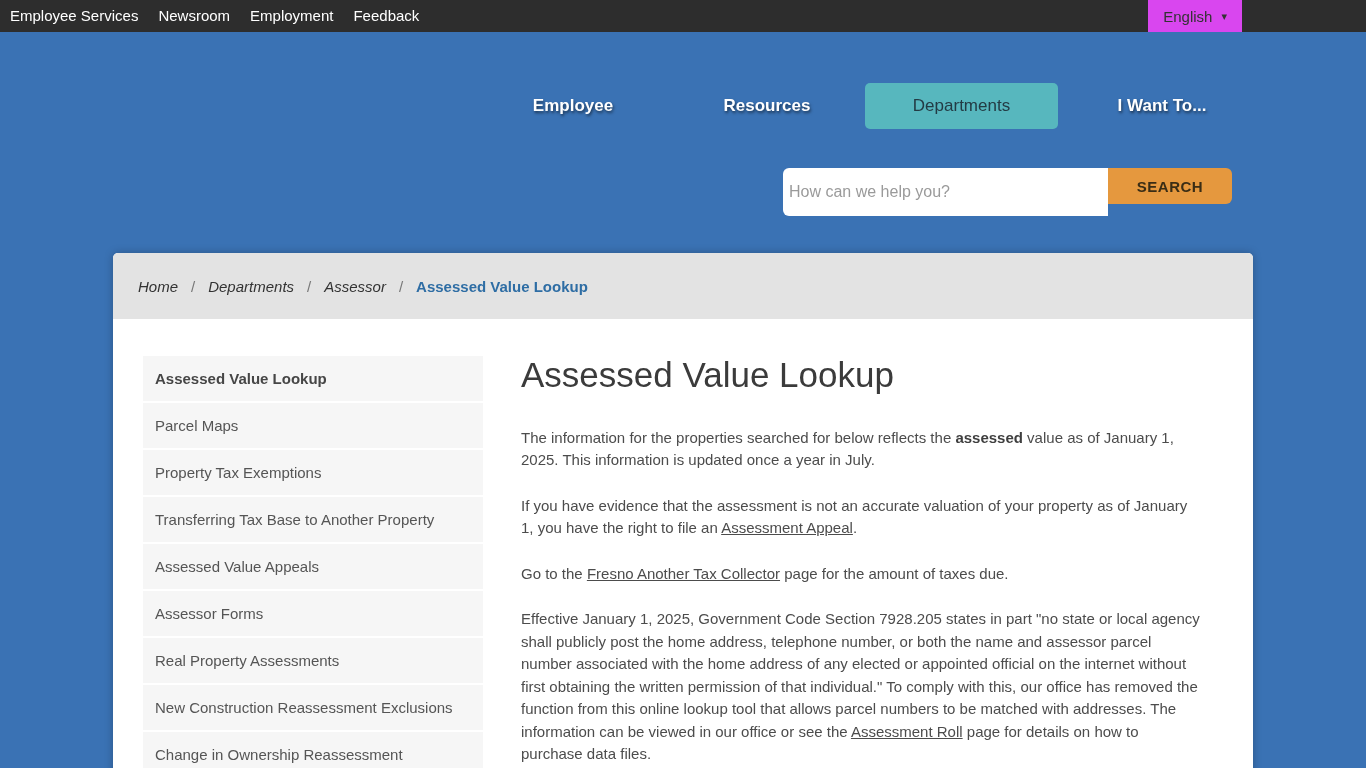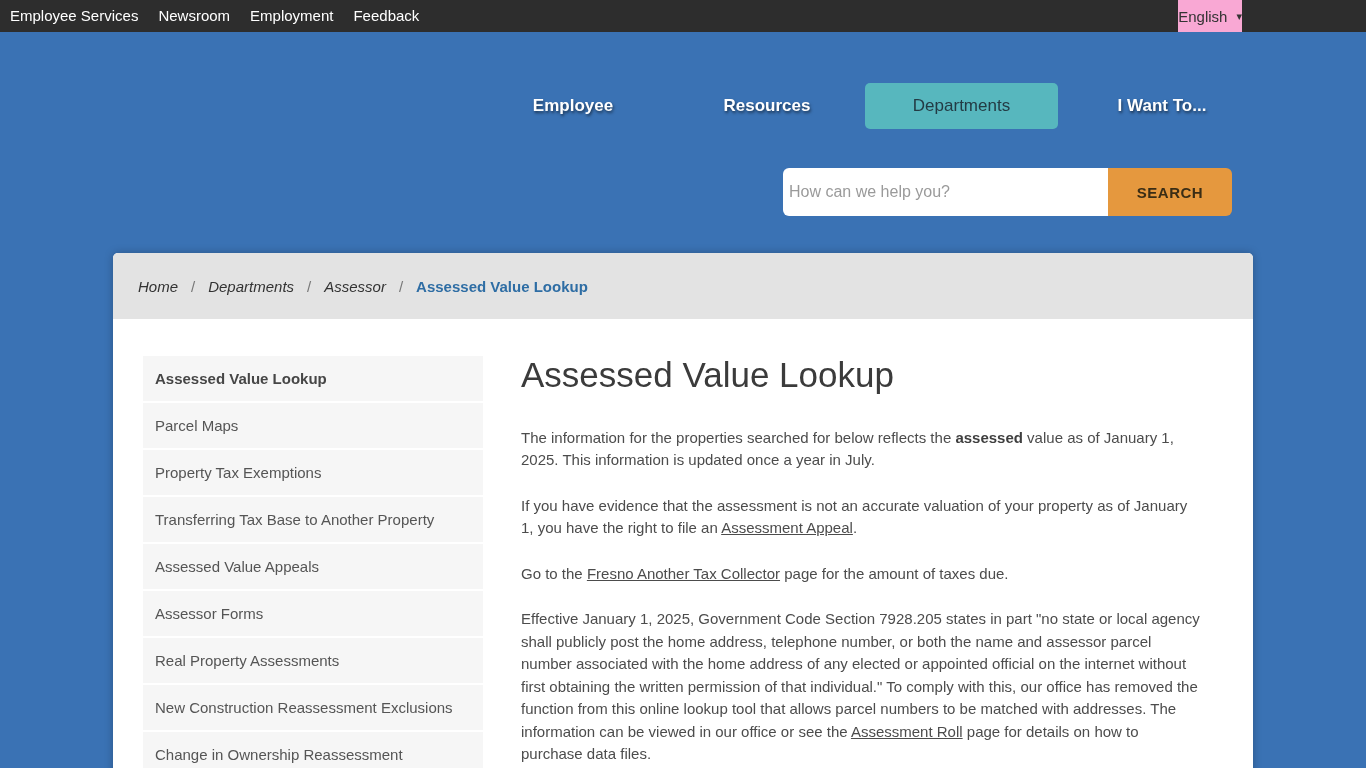--- a/index.html
+++ b/index.html
@@ -14,23 +14,23 @@
   .topbar {
     height:32px; background:#2d2d2d;
     display:flex; justify-content:space-between; align-items:center;
     padding-right:124px;
   }
   .topbar-link {
     color:#ffffff; font-size:15px; line-height:32px;
     padding:0 10px; cursor:pointer; white-space:nowrap;
   }
   .lang-btn {
-    background:#f9a8d4; color:#333333; font-size:15px;
+    background:#d946ef; color:#333333; font-size:15px;
     height:32px; display:flex; align-items:center; gap:9px;
-    padding:0 0; margin-left:7px; cursor:pointer;
+    padding:0 15px; margin-left:7px; cursor:pointer;
   }
   .lang-caret { font-size:11px; color:#333; }
 
   
   .header { position:relative; height:221px; }
   .main-nav {
     position:absolute; top:51px; left:498px;
     display:flex; align-items:center;
   }
   .nav-item {
@@ -52,21 +52,21 @@
     position:absolute; top:136px; left:783px;
     display:flex; height:48px;
   }
   .search-input {
     width:325px; height:48px; border:none; outline:none;
     border-radius:6px 0 0 6px; padding:0 6px;
     font-size:16px; color:#444; font-family:"Liberation Sans", sans-serif;
   }
   .search-input::placeholder { color:#9a9a9a; }
   .search-btn {
-    width:124px; height:48px; border:none; cursor:pointer;
+    width:124px; height:36px; border:none; cursor:pointer;
     border-radius:0 6px 6px 0;
     background:#e5983e; color:#3a2d15;
     font-size:15px; font-weight:bold; letter-spacing:0.5px;
     font-family:"Liberation Sans", sans-serif;
     text-align:center;
   }
 
   
   .card {
     margin-left:113px; width:1140px; min-height:515px;

